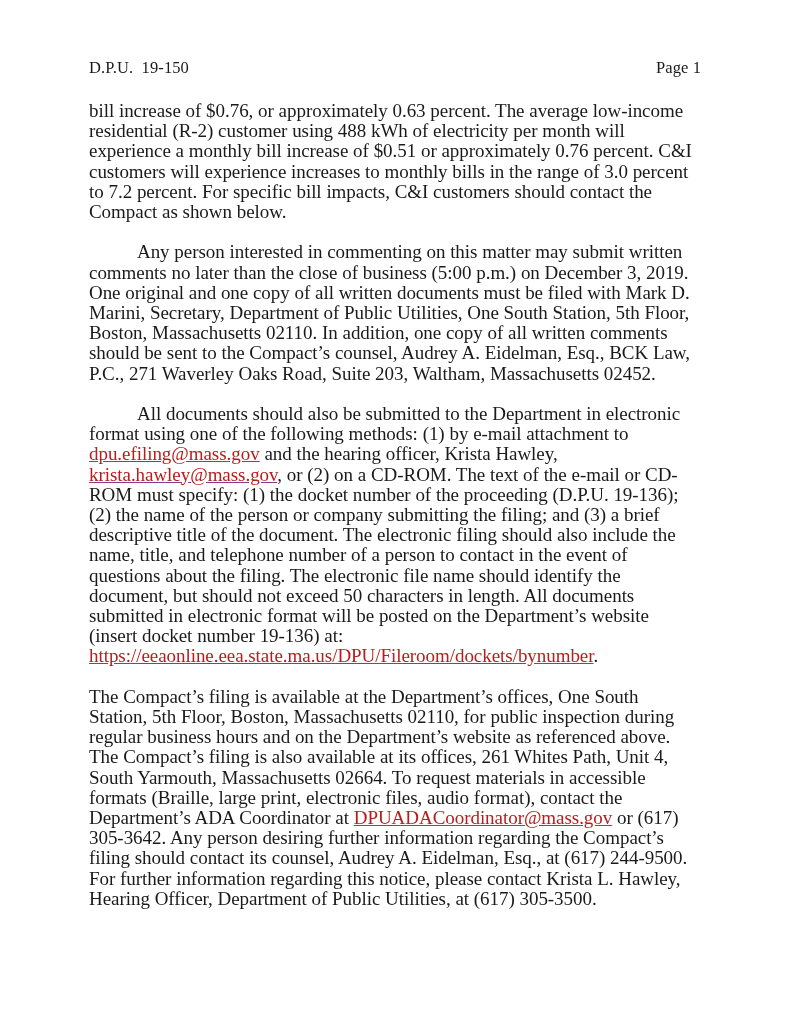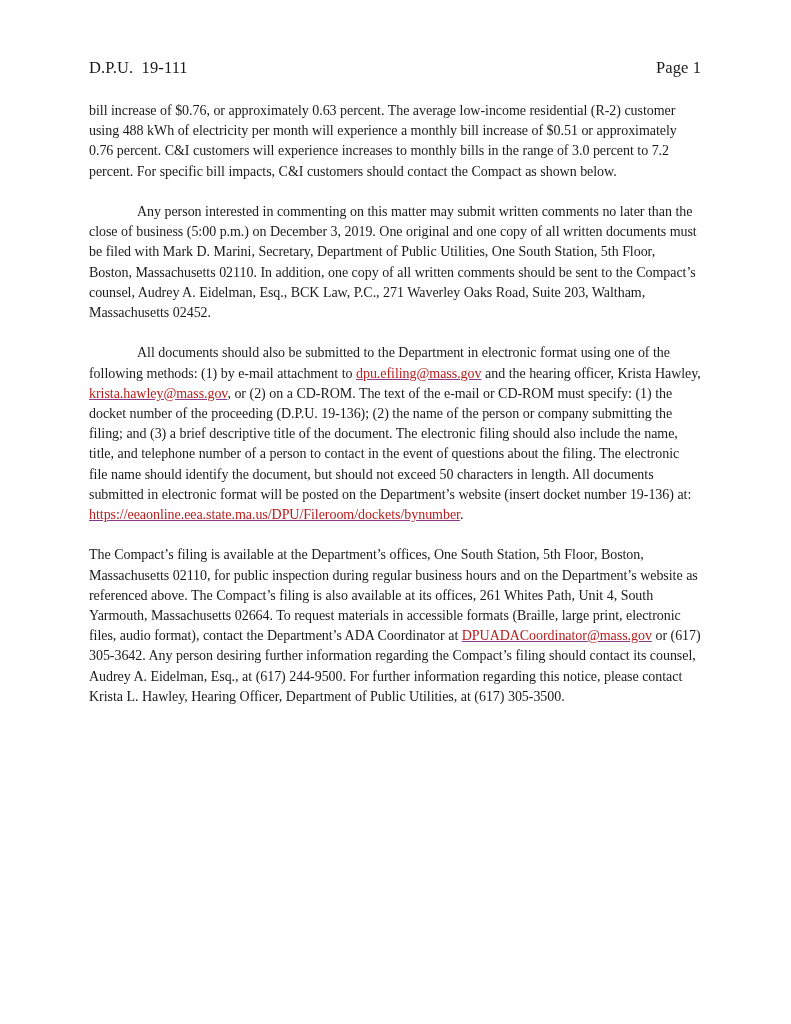--- a/index.html
+++ b/index.html
@@ -39,21 +39,21 @@
     white-space: pre;
   }
   .doc-header .pageno {
     white-space: pre;
   }
   .body-block {
     margin-top: 23px;
   }
   p.para {
     margin: 0 0 0 0;
-    font-size: 14px;
+    font-size: 19px;
     line-height: 20.2px;
     text-align: left;
     letter-spacing: -0.05px;
     word-spacing: 0.1px;
   }
   p.para + p.para {
     margin-top: 20.2px;
   }
   p.indent {
     text-indent: 48px;
@@ -69,21 +69,21 @@
   }
   .nowrap { white-space: nowrap; }
 </style>
 </head>
 <body>
 
 <div class="page">
   <div class="content">
 
     <div class="doc-header">
-      <span class="docket">D.P.U.  19-111</span>
+      <span class="docket">D.P.U.  19-150</span>
       <span class="pageno">Page 1</span>
     </div>
 
     <div class="body-block">
 
       <p class="para"><span>bill increase of $0.76, or approximately 0.63 percent.  The average low-income residential (R-2) customer using 488 kWh of electricity per month will experience a monthly bill increase of $0.51 or approximately 0.76 percent.  C&amp;I customers will experience increases to monthly bills in the range of 3.0 percent to 7.2 percent.  For specific bill impacts, C&amp;I customers should contact the Compact as shown below.</span></p>
 
       <p class="para indent"><span>Any person interested in commenting on this matter may submit written comments no later than the close of business (5:00 p.m.) on </span><span class="bold nowrap">December 3, 2019</span><span>.  One original and one copy of all written documents must be filed with Mark D. Marini, Secretary, Department of Public Utilities, One South Station, 5th Floor, Boston, Massachusetts 02110.  In addition, one copy of all written comments should be sent to the Compact’s counsel, Audrey A. Eidelman, Esq., BCK Law, P.C., 271 Waverley Oaks Road, Suite 203, Waltham, Massachusetts 02452.</span></p>
 
       <p class="para indent"><span>All documents should also be submitted to the Department in electronic format using one of the following methods:  (1) by e-mail attachment to </span><a class="link" href="#">dpu.efiling@mass.gov</a><span> and the hearing officer, Krista Hawley, </span><a class="link" href="#">krista.hawley@mass.gov</a><span>, or (2) on a CD-ROM. The text of the e-mail or CD-ROM must specify: (1) the docket number of the proceeding (D.P.U. 19-136); (2) the name of the person or company submitting the filing; and (3) a brief descriptive title of the document. The electronic filing should also include the name, title, and telephone number of a person to contact in the event of questions about the filing. The electronic file name should identify the document, but should not exceed 50 characters in length.  All documents submitted in electronic format will be posted on the Department’s website (insert docket number 19-136) at: </span><a class="link" href="#">https://eeaonline.eea.state.ma.us/DPU/Fileroom/dockets/bynumber</a><span>.</span></p>

